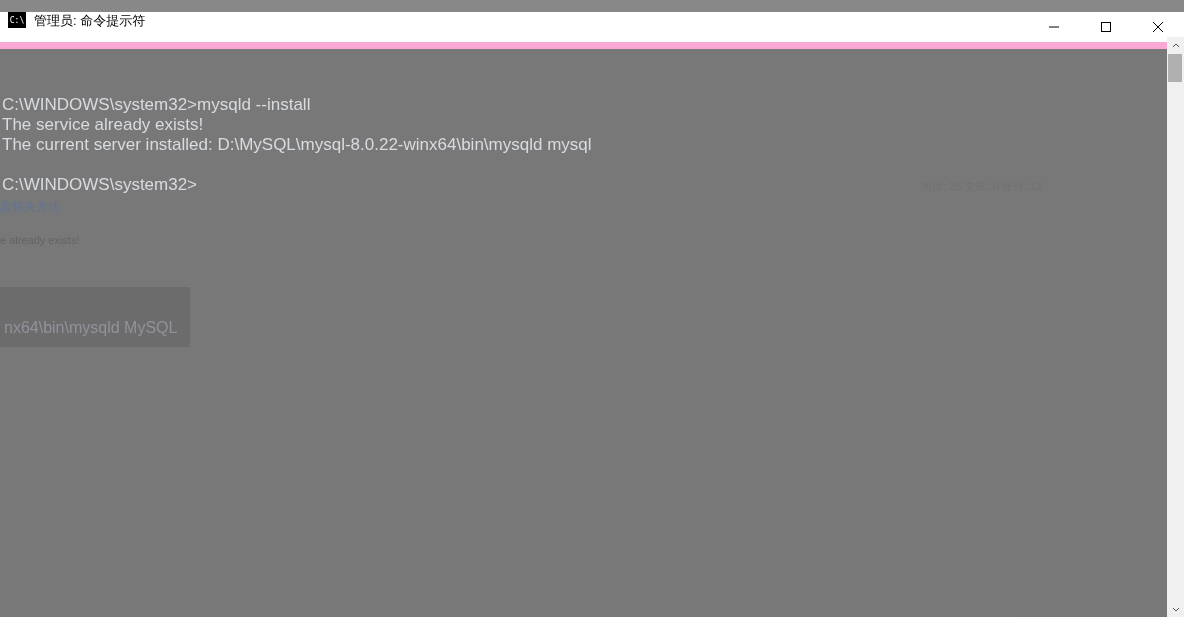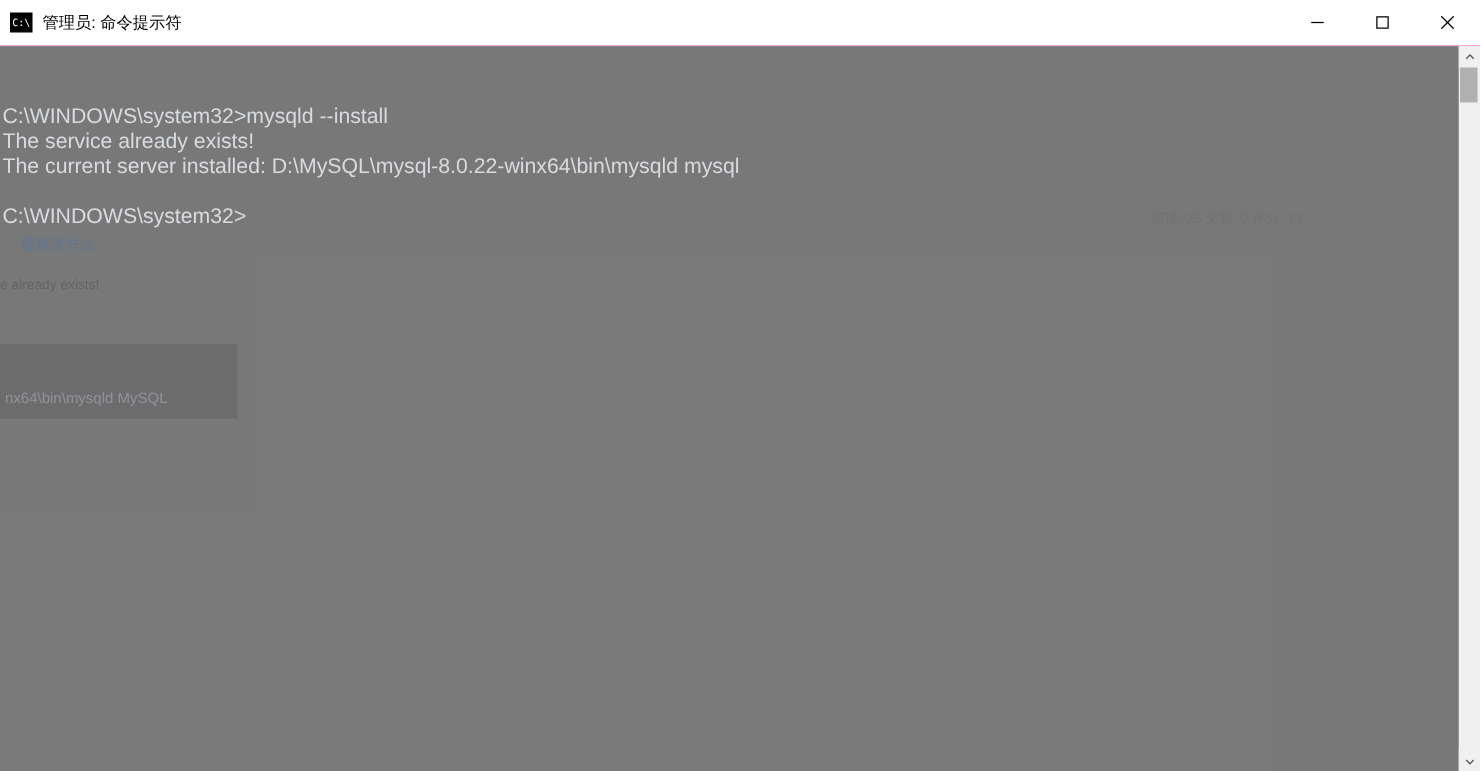--- a/index.html
+++ b/index.html
@@ -12,22 +12,23 @@
       height: 617px;
       font-family: "Microsoft YaHei", "SimSun", sans-serif;
       background: #888888;
       position: relative;
       overflow: hidden;
     }
     .titlebar {
       height: 37px;
       background: #ffffff;
       display: flex;
-      align-items: center;
-      border-bottom: 1px solid #f9a8d4;
+      align-items: flex-start;
+      border-bottom: 7px solid #f9a8d4;
+      margin-top: 12px;
     }
     .titlebar-icon {
       width: 18px;
       height: 16px;
       background: #000;
       margin-left: 8px;
       position: relative;
       display: flex;
       align-items: center;
       justify-content: center;
@@ -113,21 +114,21 @@
       position: absolute;
       bottom: 10px;
       right: 22px;
       font-size: 14px;
       color: rgba(255, 255, 255, 0.75);
       font-family: Arial, sans-serif;
     }
     .bg-artifact-1 {
       position: absolute;
       top: 150px;
-      left: 16px;
+      left: 0px;
       font-size: 12px;
       color: #3b6fb8;
       opacity: 0.4;
     }
     .bg-artifact-2 {
       position: absolute;
       top: 185px;
       left: 0px;
       font-size: 11px;
       color: #444;
@@ -138,21 +139,21 @@
       top: 238px;
       left: 0;
       width: 190px;
       height: 60px;
       background: rgba(96, 96, 96, 0.5);
     }
     .bg-box-text {
       position: absolute;
       bottom: 10px;
       left: 4px;
-      font-size: 12px;
+      font-size: 16px;
       color: #aab;
       opacity: 0.6;
     }
     .bg-right-stats {
       position: absolute;
       top: 130px;
       right: 125px;
       font-size: 11px;
       color: #666;
       opacity: 0.4;

